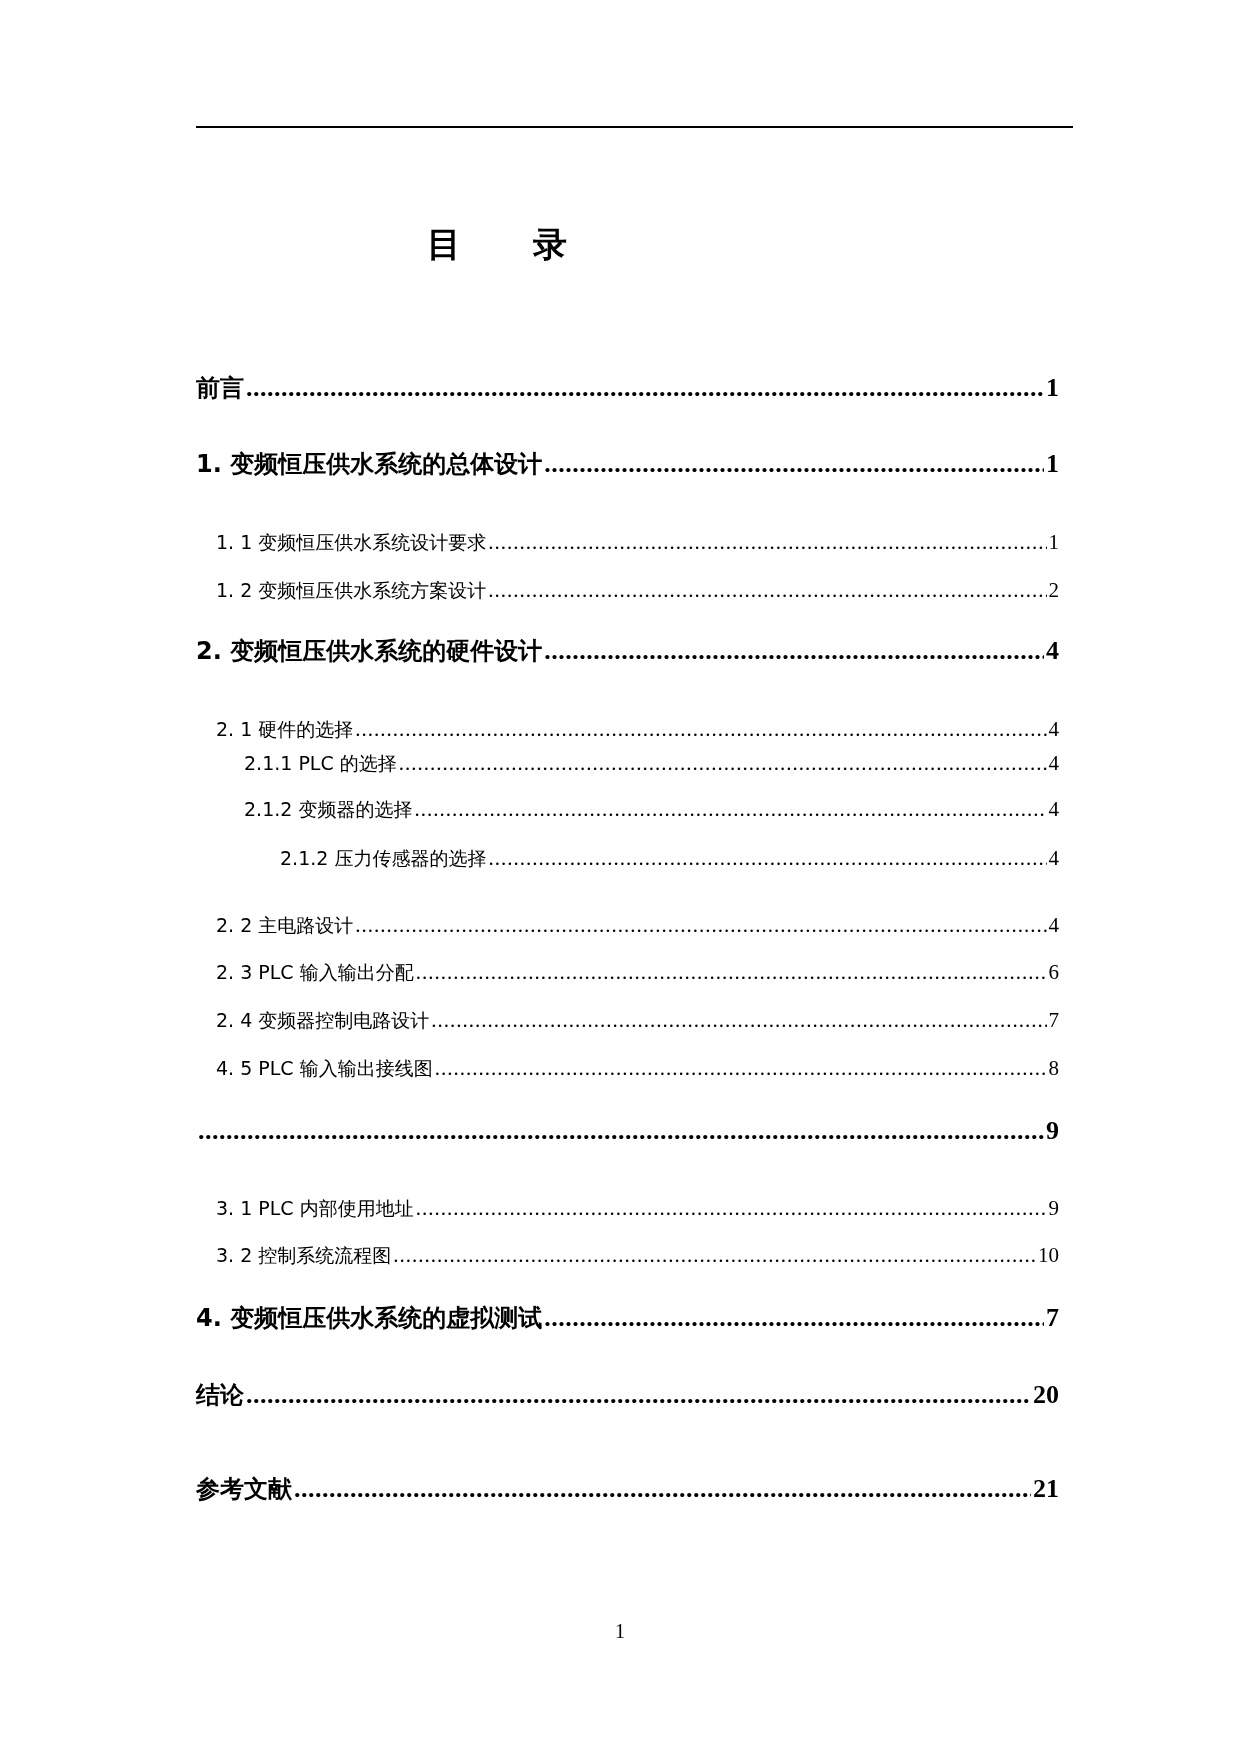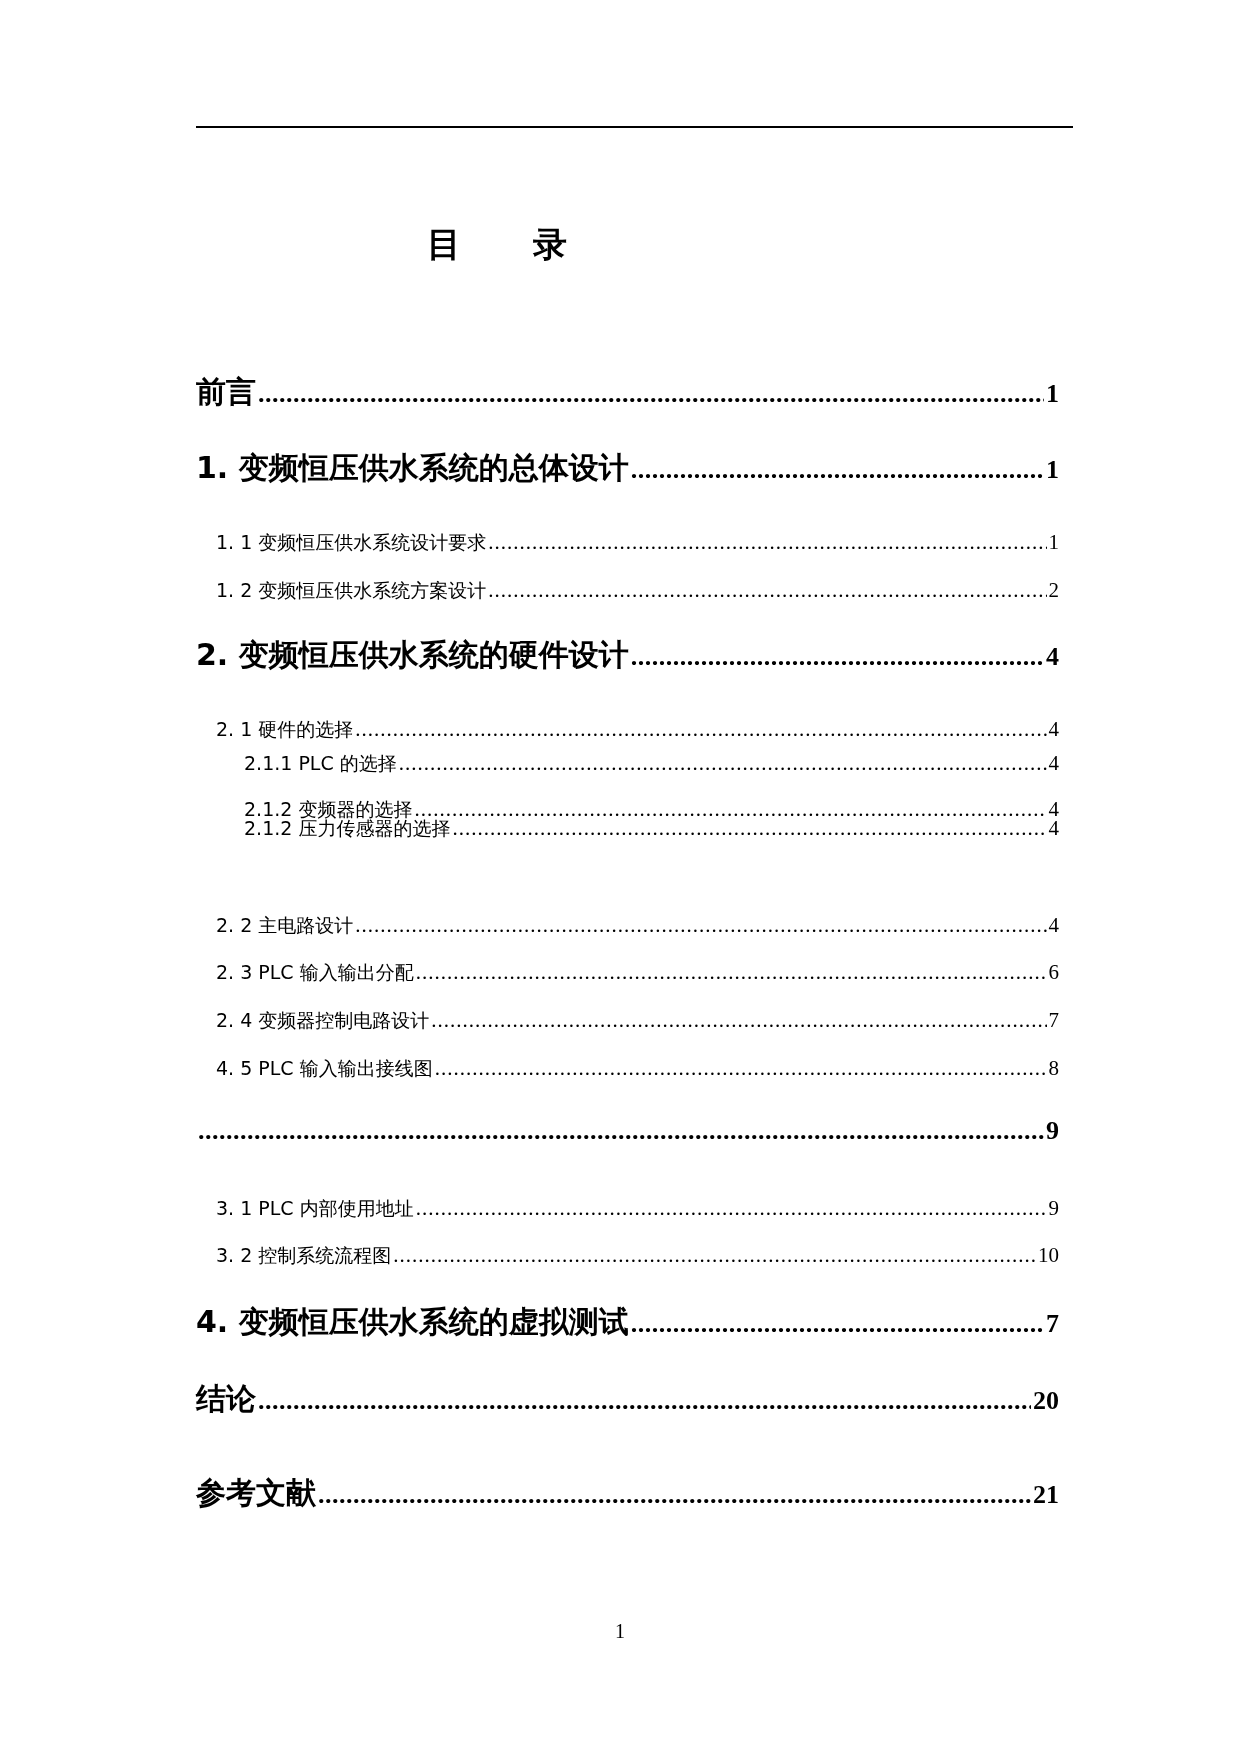--- a/index.html
+++ b/index.html
@@ -8,21 +8,21 @@
   .rule { position: absolute; left: 196px; top: 126px; width: 877px; height: 2px; background: #000; }
   .title { position: absolute; left: 0; width: 1024px; top: 222px; text-align: center;
            font-family: "DejaVu Sans", sans-serif; font-weight: bold; font-size: 34px; letter-spacing: 30px; }
   .toc { position: absolute; left: 0; top: 0; width: 1240px; height: 1754px; }
   .row { position: absolute; display: flex; align-items: baseline; white-space: nowrap; }
   .row .label { flex: 0 0 auto; }
   .row .dots { flex: 1 1 auto; overflow: hidden; margin: 0 2px; }
   .row .dots::after { content: "................................................................................................................................................................................................................................................................................................................................................................................"; letter-spacing: 1px; }
   .row .page { flex: 0 0 auto; }
   .lvl1 { left: 196px; right: 181px; font-size: 26px; font-weight: bold; }
-  .lvl1 .label { font-family: "DejaVu Sans", sans-serif; font-weight: bold; font-size: 30px; }
+  .lvl1 .label { font-family: "DejaVu Sans", sans-serif; font-weight: bold; font-size: 24px; }
   .lvl1 .num { font-family: "Liberation Serif", serif; font-weight: bold; font-size: 26px; }
   .lvl1 .dots::after { font-weight: bold; letter-spacing: 0.5px; }
   .lvl2 { left: 216px; right: 181px; font-size: 21px; margin-top: 8px; }
   .lvl3 { left: 244px; right: 181px; font-size: 21px; justify-content: space-between; }
   .lvl2 .label, .lvl3 .label { font-family: "DejaVu Sans", sans-serif; font-weight: normal; font-size: 19px; }
   .footer { position: absolute; left: 0; width: 1240px; top: 1620px; text-align: center; font-size: 20px; }
 </style>
 </head>
 <body>
 
@@ -63,21 +63,21 @@
     <div class="row lvl3" style="top: 751px;">
       <span class="label">2.1.1 PLC 的选择</span>
       <span class="dots"></span>
       <span class="page">4</span>
     </div>
     <div class="row lvl3" style="top: 797px;">
       <span class="label">2.1.2 变频器的选择</span>
       <span class="dots"></span>
       <span class="page">4</span>
     </div>
-    <div class="row lvl3" style="top: 816px;">
+    <div class="row lvl3" style="top: 846px; margin-left: 36px;">
       <span class="label">2.1.2 压力传感器的选择</span>
       <span class="dots"></span>
       <span class="page">4</span>
     </div>
     <div class="row lvl2" style="top: 905px;">
       <span class="label">2. 2 主电路设计</span>
       <span class="dots"></span>
       <span class="page">4</span>
     </div>
     <div class="row lvl2" style="top: 952px;">

